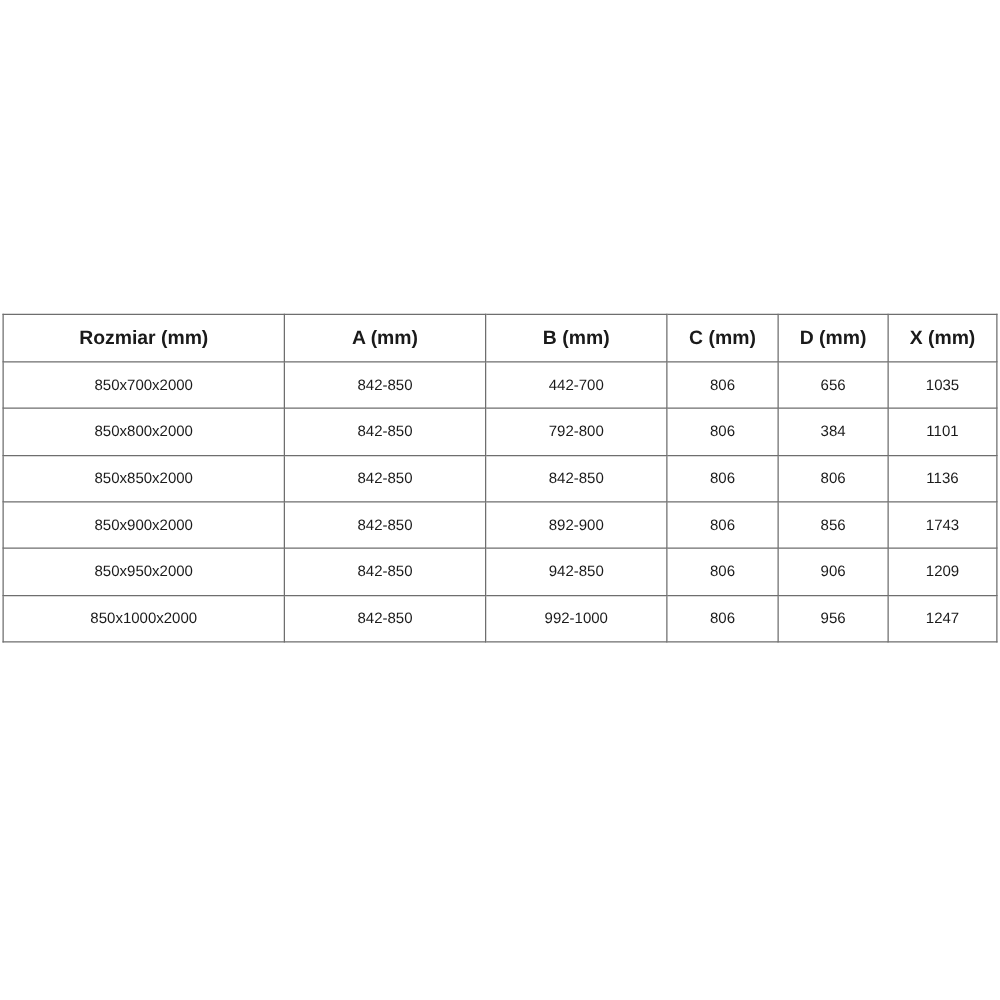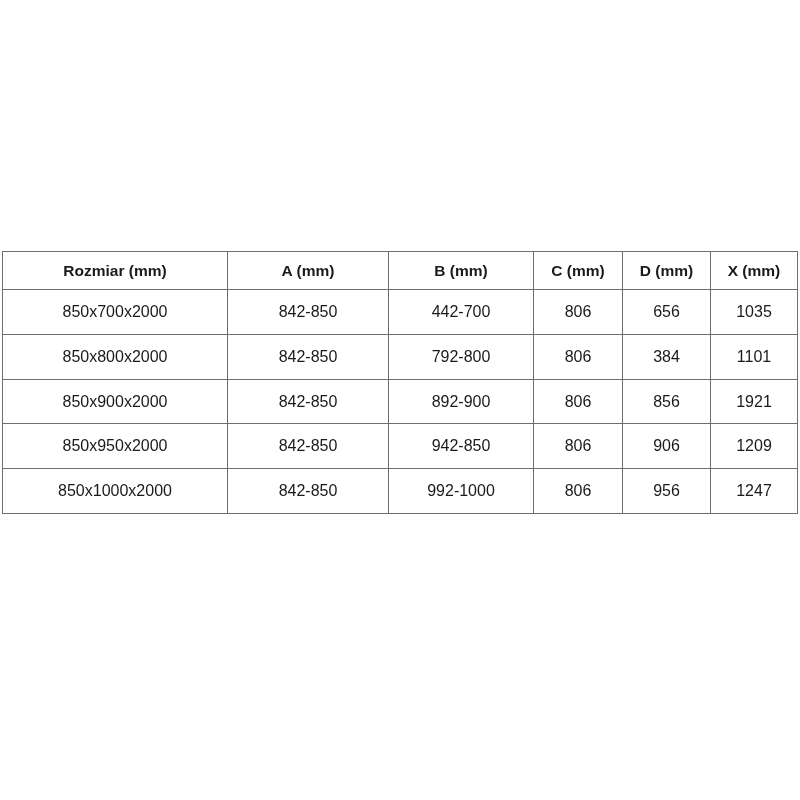--- a/index.html
+++ b/index.html
@@ -24,21 +24,21 @@
     table-layout: fixed;
     background: #ffffff;
     color: var(--text-color, #1a1a1a);
   }
   .size-table th,
   .size-table td {
     border: 1px solid var(--border-color, #6e6e6e);
     text-align: center;
     vertical-align: middle;
     padding: 0;
-    font-size: 16px;
+    font-size: 12px;
     line-height: 1.1;
     overflow: hidden;
     white-space: nowrap;
   }
   .size-table thead tr {
     height: 38px;
   }
   .size-table th {
     font-weight: bold;
     font-size: 15.5px;
@@ -80,26 +80,34 @@
       </tr>
       <tr>
         <td>850x800x2000</td>
         <td>842-850</td>
         <td>792-800</td>
         <td>806</td>
         <td>384</td>
         <td>1101</td>
       </tr>
       <tr>
+        <td>850x850x2000</td>
+        <td>842-850</td>
+        <td>842-850</td>
+        <td>806</td>
+        <td>806</td>
+        <td>1136</td>
+      </tr>
+      <tr>
         <td>850x900x2000</td>
         <td>842-850</td>
         <td>892-900</td>
         <td>806</td>
         <td>856</td>
-        <td>1921</td>
+        <td>1743</td>
       </tr>
       <tr>
         <td>850x950x2000</td>
         <td>842-850</td>
         <td>942-850</td>
         <td>806</td>
         <td>906</td>
         <td>1209</td>
       </tr>
       <tr>

